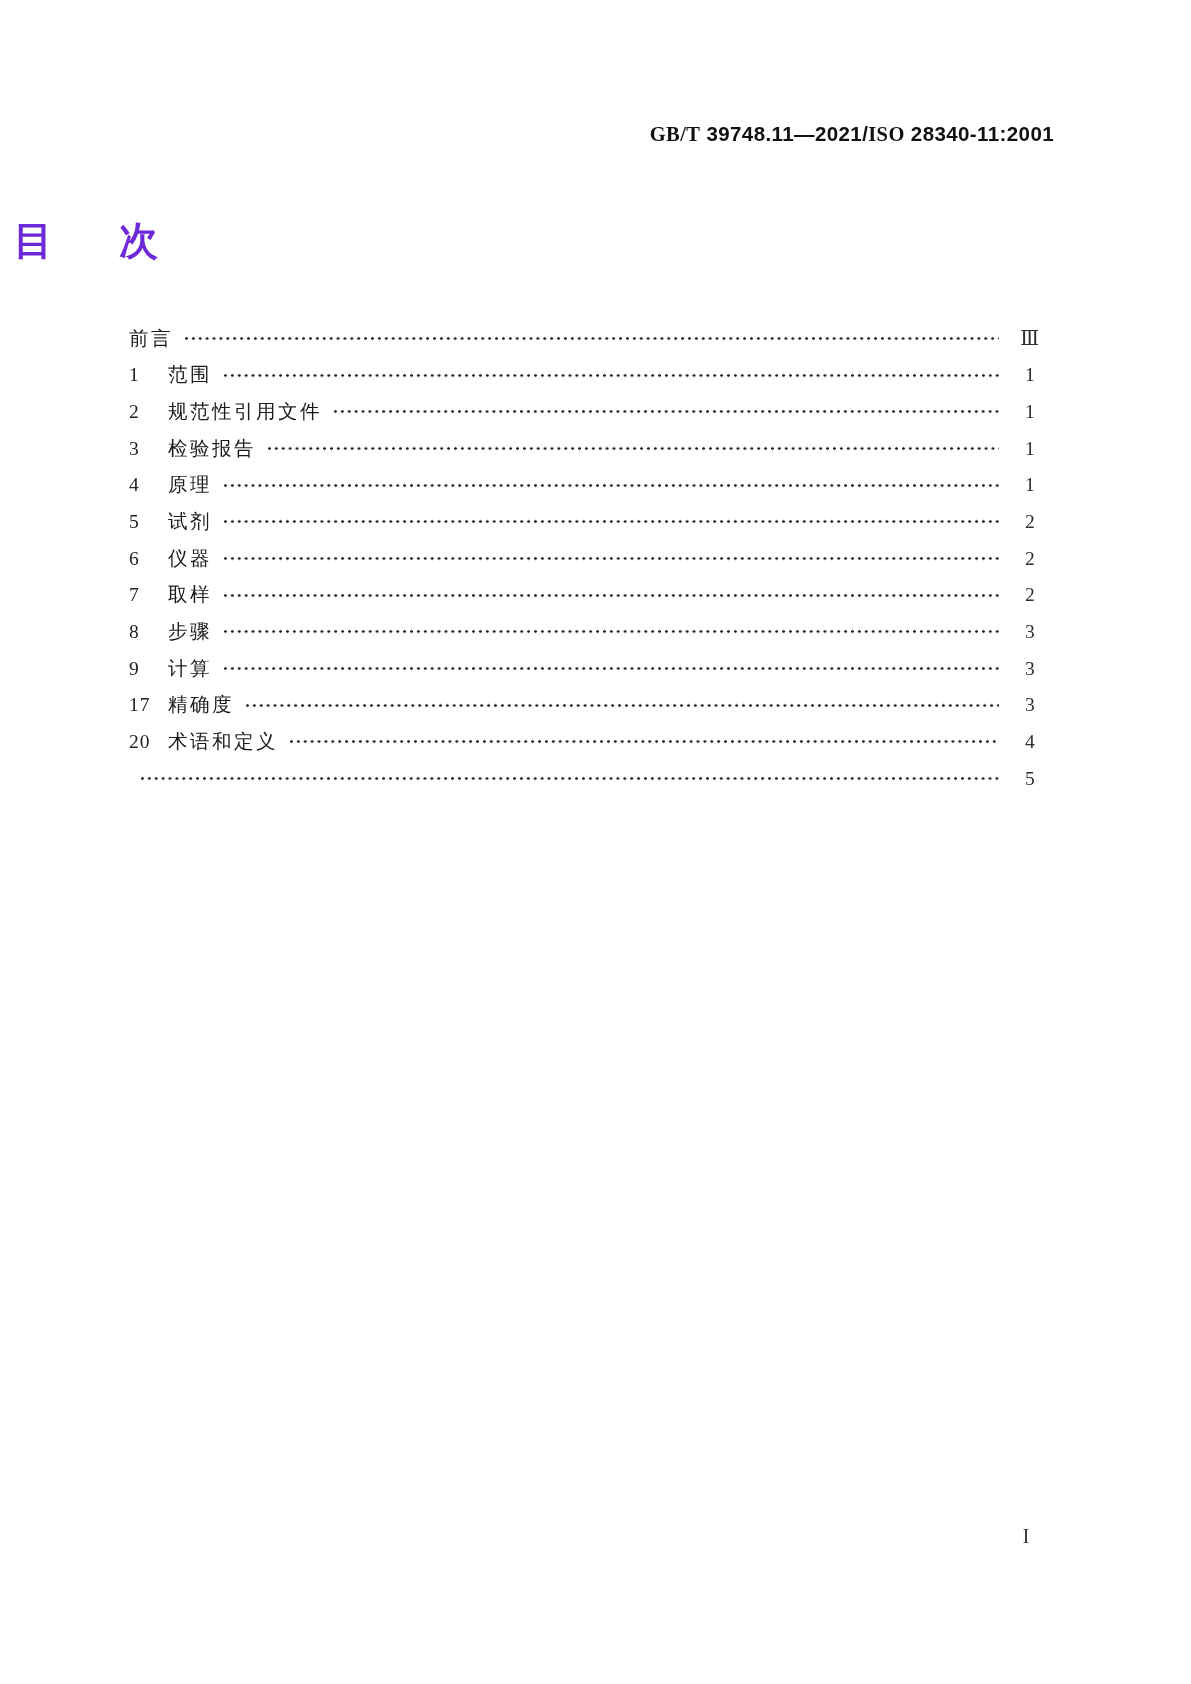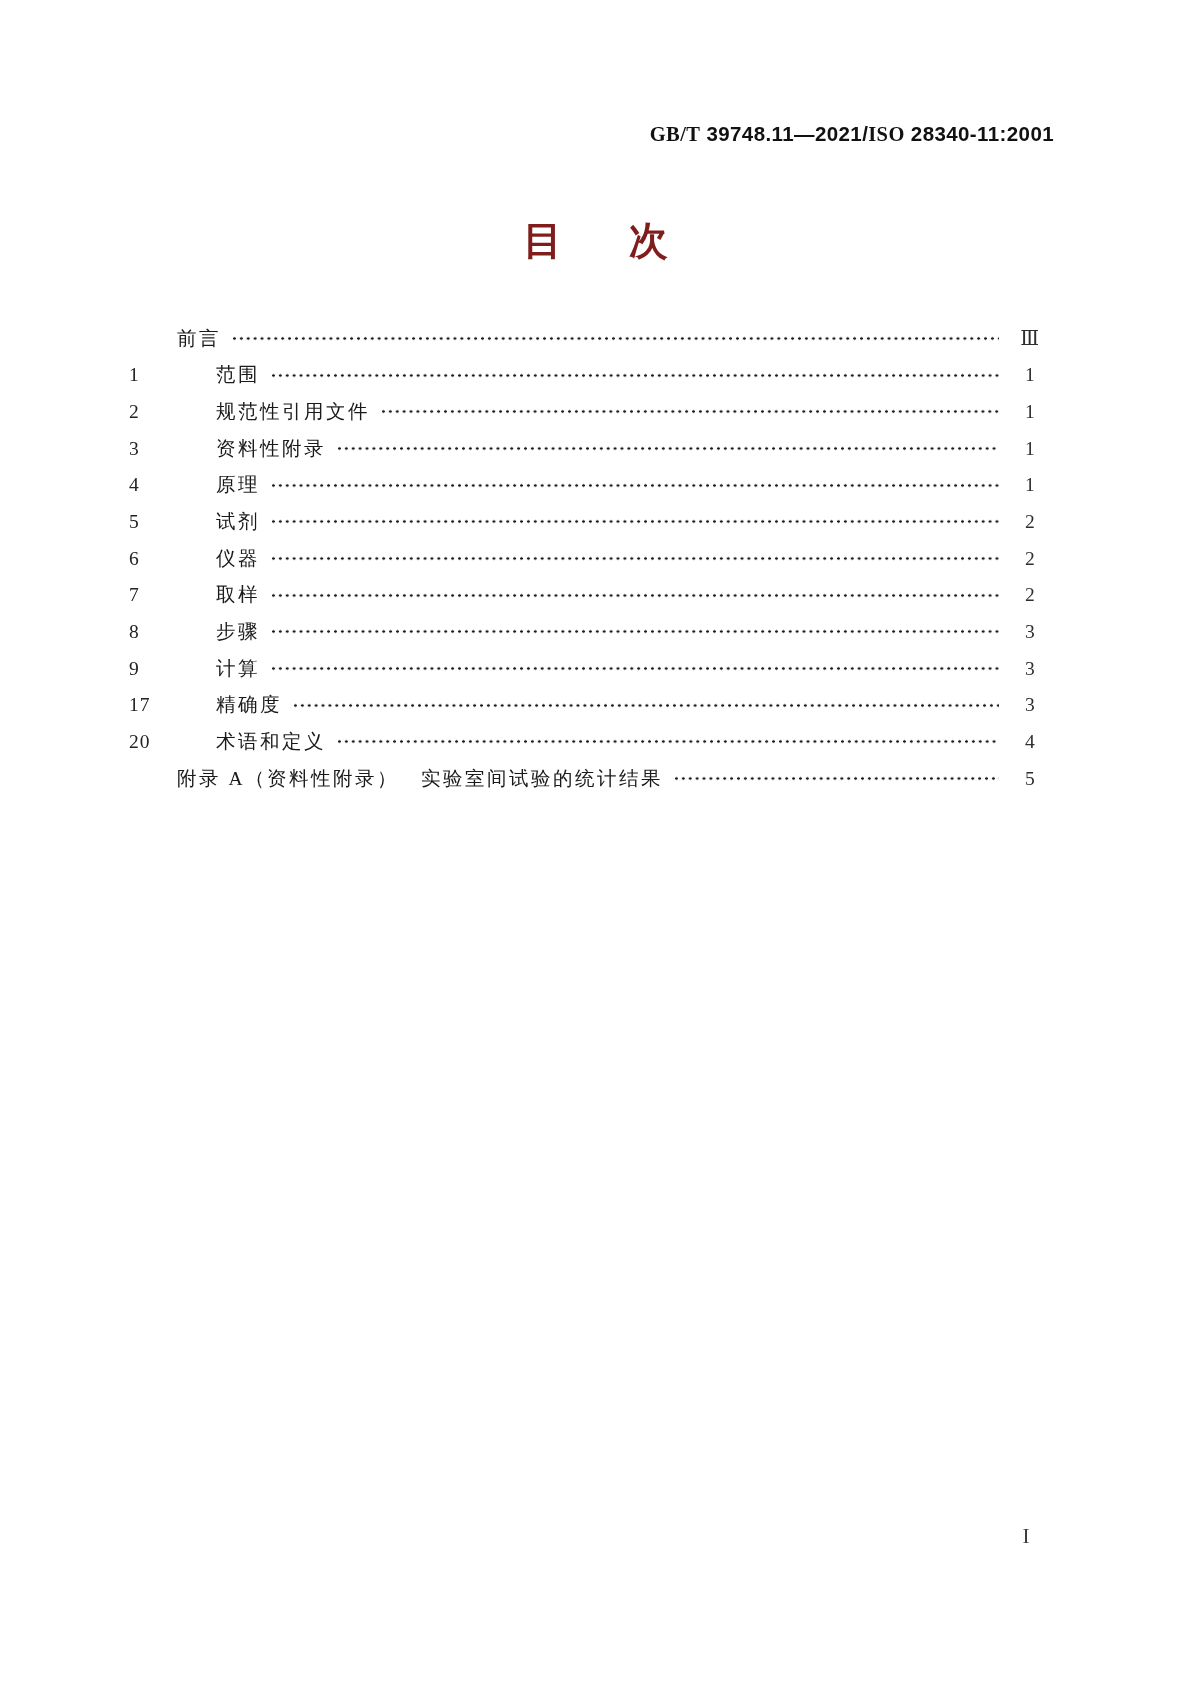--- a/index.html
+++ b/index.html
@@ -30,27 +30,26 @@
     font-weight: 600;
     margin-top: 28px;
   }
 
   
   .doc-title {
     position: absolute;
     top: 214px;
     left: 0;
     width: 100%;
-    text-align: center;
     font-family: "Liberation Sans", "DejaVu Sans", sans-serif;
     font-weight: bold;
     font-size: 39px;
     letter-spacing: 0.35em;
     text-indent: 0.35em;
-    color: #7f1d1d;
+    color: #6d28d9;
   }
 
   
   .toc {
     position: absolute;
     left: 129px;
     top: 320px;
     width: 924px;
   }
   .toc-row {
@@ -64,21 +63,20 @@
     flex: none;
     width: 39px;
     letter-spacing: 1px;
     color: #222;
   }
   .toc-label {
     flex: none;
     white-space: pre;
     letter-spacing: 2.5px;
     color: #1a1a1a;
-    margin-left: 48px;
   }
   .toc-leader {
     flex: 1;
     align-self: stretch;
     margin: 0 8px 0 10px;
     background-image: radial-gradient(circle, #1c1c1c 1.15px, transparent 1.5px);
     background-size: 6.9px 6.9px;
     background-position: left center;
     background-repeat: repeat-x;
   }
@@ -128,21 +126,21 @@
 
     <div class="toc-row">
       <span class="toc-num">2</span>
       <span class="toc-label">规范性引用文件</span>
       <span class="toc-leader"></span>
       <span class="toc-page">1</span>
     </div>
 
     <div class="toc-row">
       <span class="toc-num">3</span>
-      <span class="toc-label">资料性附录</span>
+      <span class="toc-label">检验报告</span>
       <span class="toc-leader"></span>
       <span class="toc-page">1</span>
     </div>
 
     <div class="toc-row">
       <span class="toc-num">4</span>
       <span class="toc-label">原理</span>
       <span class="toc-leader"></span>
       <span class="toc-page">1</span>
     </div>
@@ -191,21 +189,20 @@
 
     <div class="toc-row">
       <span class="toc-num">20</span>
       <span class="toc-label">术语和定义</span>
       <span class="toc-leader"></span>
       <span class="toc-page">4</span>
     </div>
 
     <div class="toc-row">
 
-      <span class="toc-label">附录 A（资料性附录）　实验室间试验的统计结果</span>
       <span class="toc-leader"></span>
       <span class="toc-page">5</span>
     </div>
   </div>
 
   <div class="folio">I</div>
 
 </div>
 
 </body></html>

